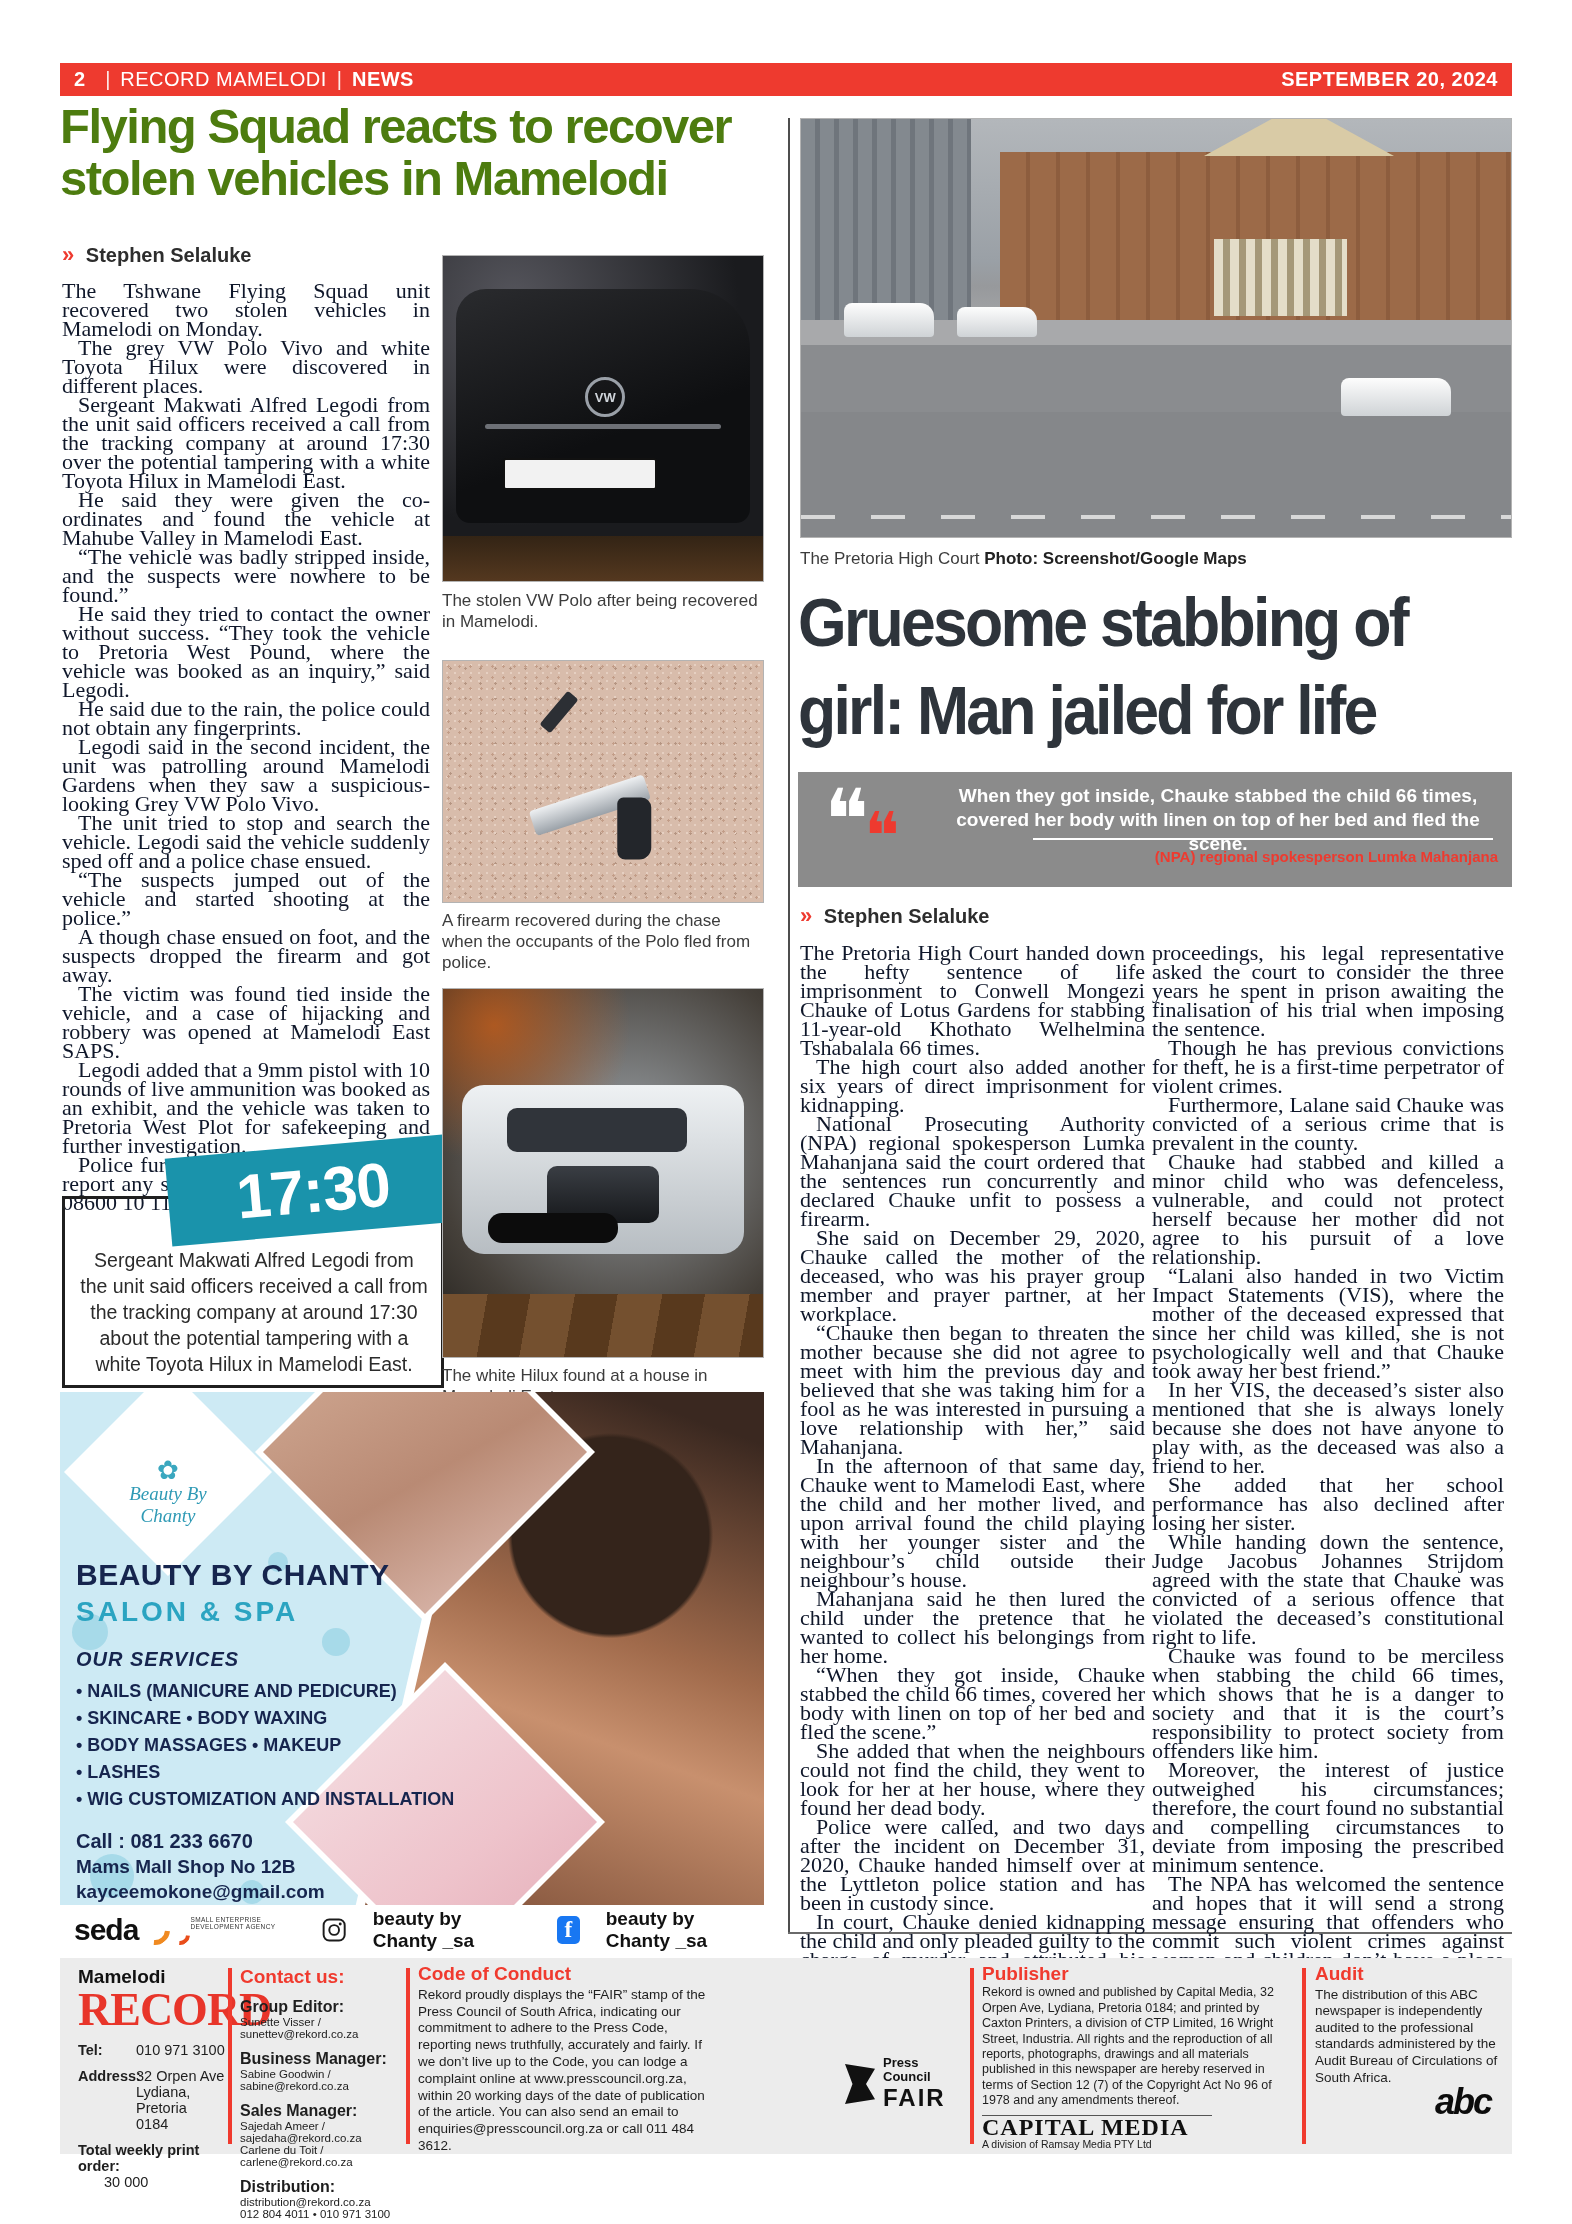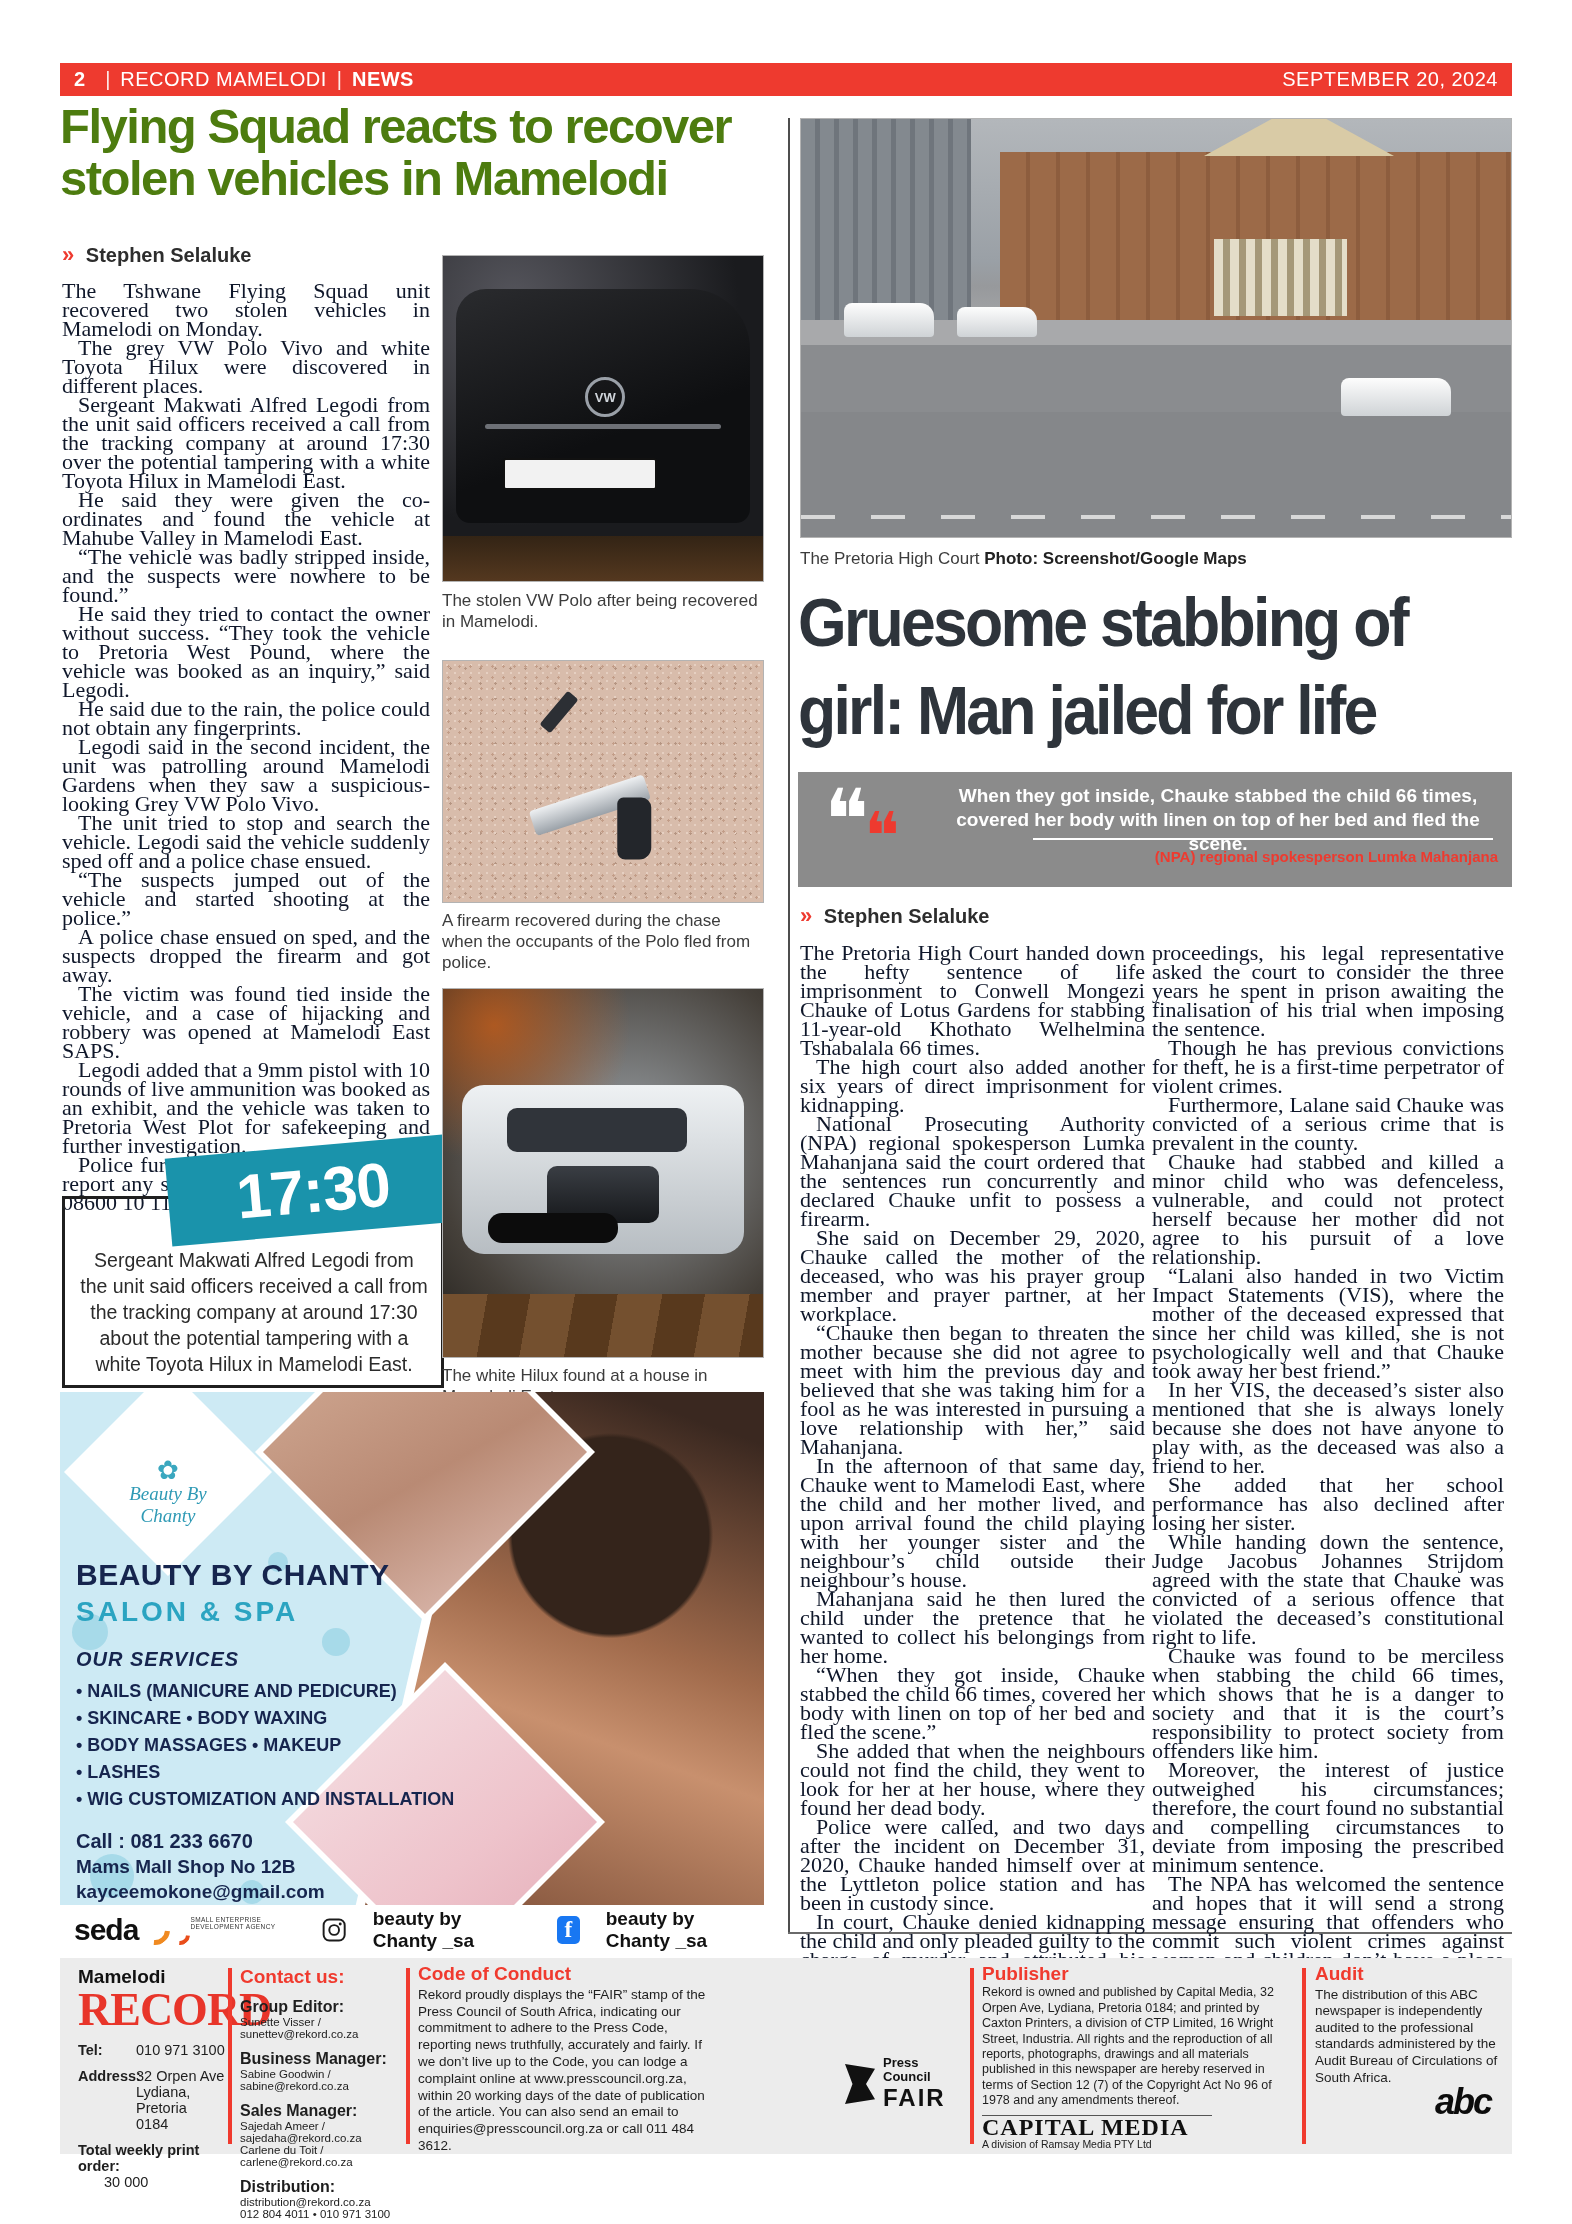--- a/index.html
+++ b/index.html
@@ -6,21 +6,21 @@
   .page{position:relative;width:1572px;height:2224px;background:#fff;overflow:hidden;
         font-family:"Liberation Sans",sans-serif;color:#1e1e1e}
   .abs{position:absolute}
   
   .topbar{left:60px;top:63px;width:1452px;height:33px;background:#ee3a2f;color:#fff;
           display:flex;align-items:center;padding:0 14px;box-sizing:border-box;font-size:20px}
   .topbar .pg{font-weight:800;margin-right:10px}
   .topbar .sep{margin:0 10px;font-weight:300;opacity:.9}
   .topbar .mast{font-weight:400;letter-spacing:.5px}
   .topbar .sect{font-weight:800;letter-spacing:.5px}
-  .topbar .date{margin-left:auto;font-weight:400;letter-spacing:.5px}
+  .topbar .date{margin-left:auto;font-weight:700;letter-spacing:.5px}
   
   .h1-left{left:60px;top:100px;width:750px;font-size:49px;line-height:52px;font-weight:700;
            letter-spacing:-1.5px;color:#4d7c0f}
   .h1-right{left:798px;top:578px;width:780px;font-size:68px;line-height:88px;font-weight:800;
             letter-spacing:-3px;color:#2e343b;transform:scaleX(.92);transform-origin:left top}
   .byline{font-size:20px;font-weight:600;color:#2d2d2d}
   .byline .chev{color:#ee3a2f;font-weight:800;letter-spacing:-3px;margin-right:9px;font-size:22px}
   
   .body{font-family:"Liberation Serif",serif;font-size:22px;line-height:19px;
         text-align:justify;color:#0f172a}
@@ -197,21 +197,21 @@
       <p>The Tshwane Flying Squad unit recovered two stolen vehicles in Mamelodi on Monday.</p>
       <p>The grey VW Polo Vivo and white Toyota Hilux were discovered in different places.</p>
       <p>Sergeant Makwati Alfred Legodi from the unit said officers received a call from the tracking company at around 17:30 over the potential tampering with a white Toyota Hilux in Mamelodi East.</p>
       <p>He said they were given the co-ordinates and found the vehicle at Mahube Valley in Mamelodi East.</p>
       <p>“The vehicle was badly stripped inside, and the suspects were nowhere to be found.”</p>
       <p>He said they tried to contact the owner without success. “They took the vehicle to Pretoria West Pound, where the vehicle was booked as an inquiry,” said Legodi.</p>
       <p>He said due to the rain, the police could not obtain any fingerprints.</p>
       <p>Legodi said in the second incident, the unit was patrolling around Mamelodi Gardens when they saw a suspicious-looking Grey VW Polo Vivo.</p>
       <p>The unit tried to stop and search the vehicle. Legodi said the vehicle suddenly sped off and a police chase ensued.</p>
       <p>“The suspects jumped out of the vehicle and started shooting at the police.”</p>
-      <p>A police chase ensued on sped, and the suspects dropped the firearm and got away.</p>
+      <p>A though chase ensued on foot, and the suspects dropped the firearm and got away.</p>
       <p>The victim was found tied inside the vehicle, and a case of hijacking and robbery was opened at Mamelodi East SAPS.</p>
       <p>Legodi added that a 9mm pistol with 10 rounds of live ammunition was booked as an exhibit, and the vehicle was taken to Pretoria West Plot for safekeeping and further investigation.</p>
       <p>Police further encouraged the public to report any suspicious-looking persons on 08600 10 111.</p>
     </div>
 
   <div class="abs pbox">
     <div class="ptext">Sergeant Makwati Alfred Legodi from the unit said officers received a call from the tracking company at around 17:30 about the potential tampering with a white Toyota Hilux in Mamelodi East.</div>
   </div>
   <div class="abs pbanner">17:30</div>
 

